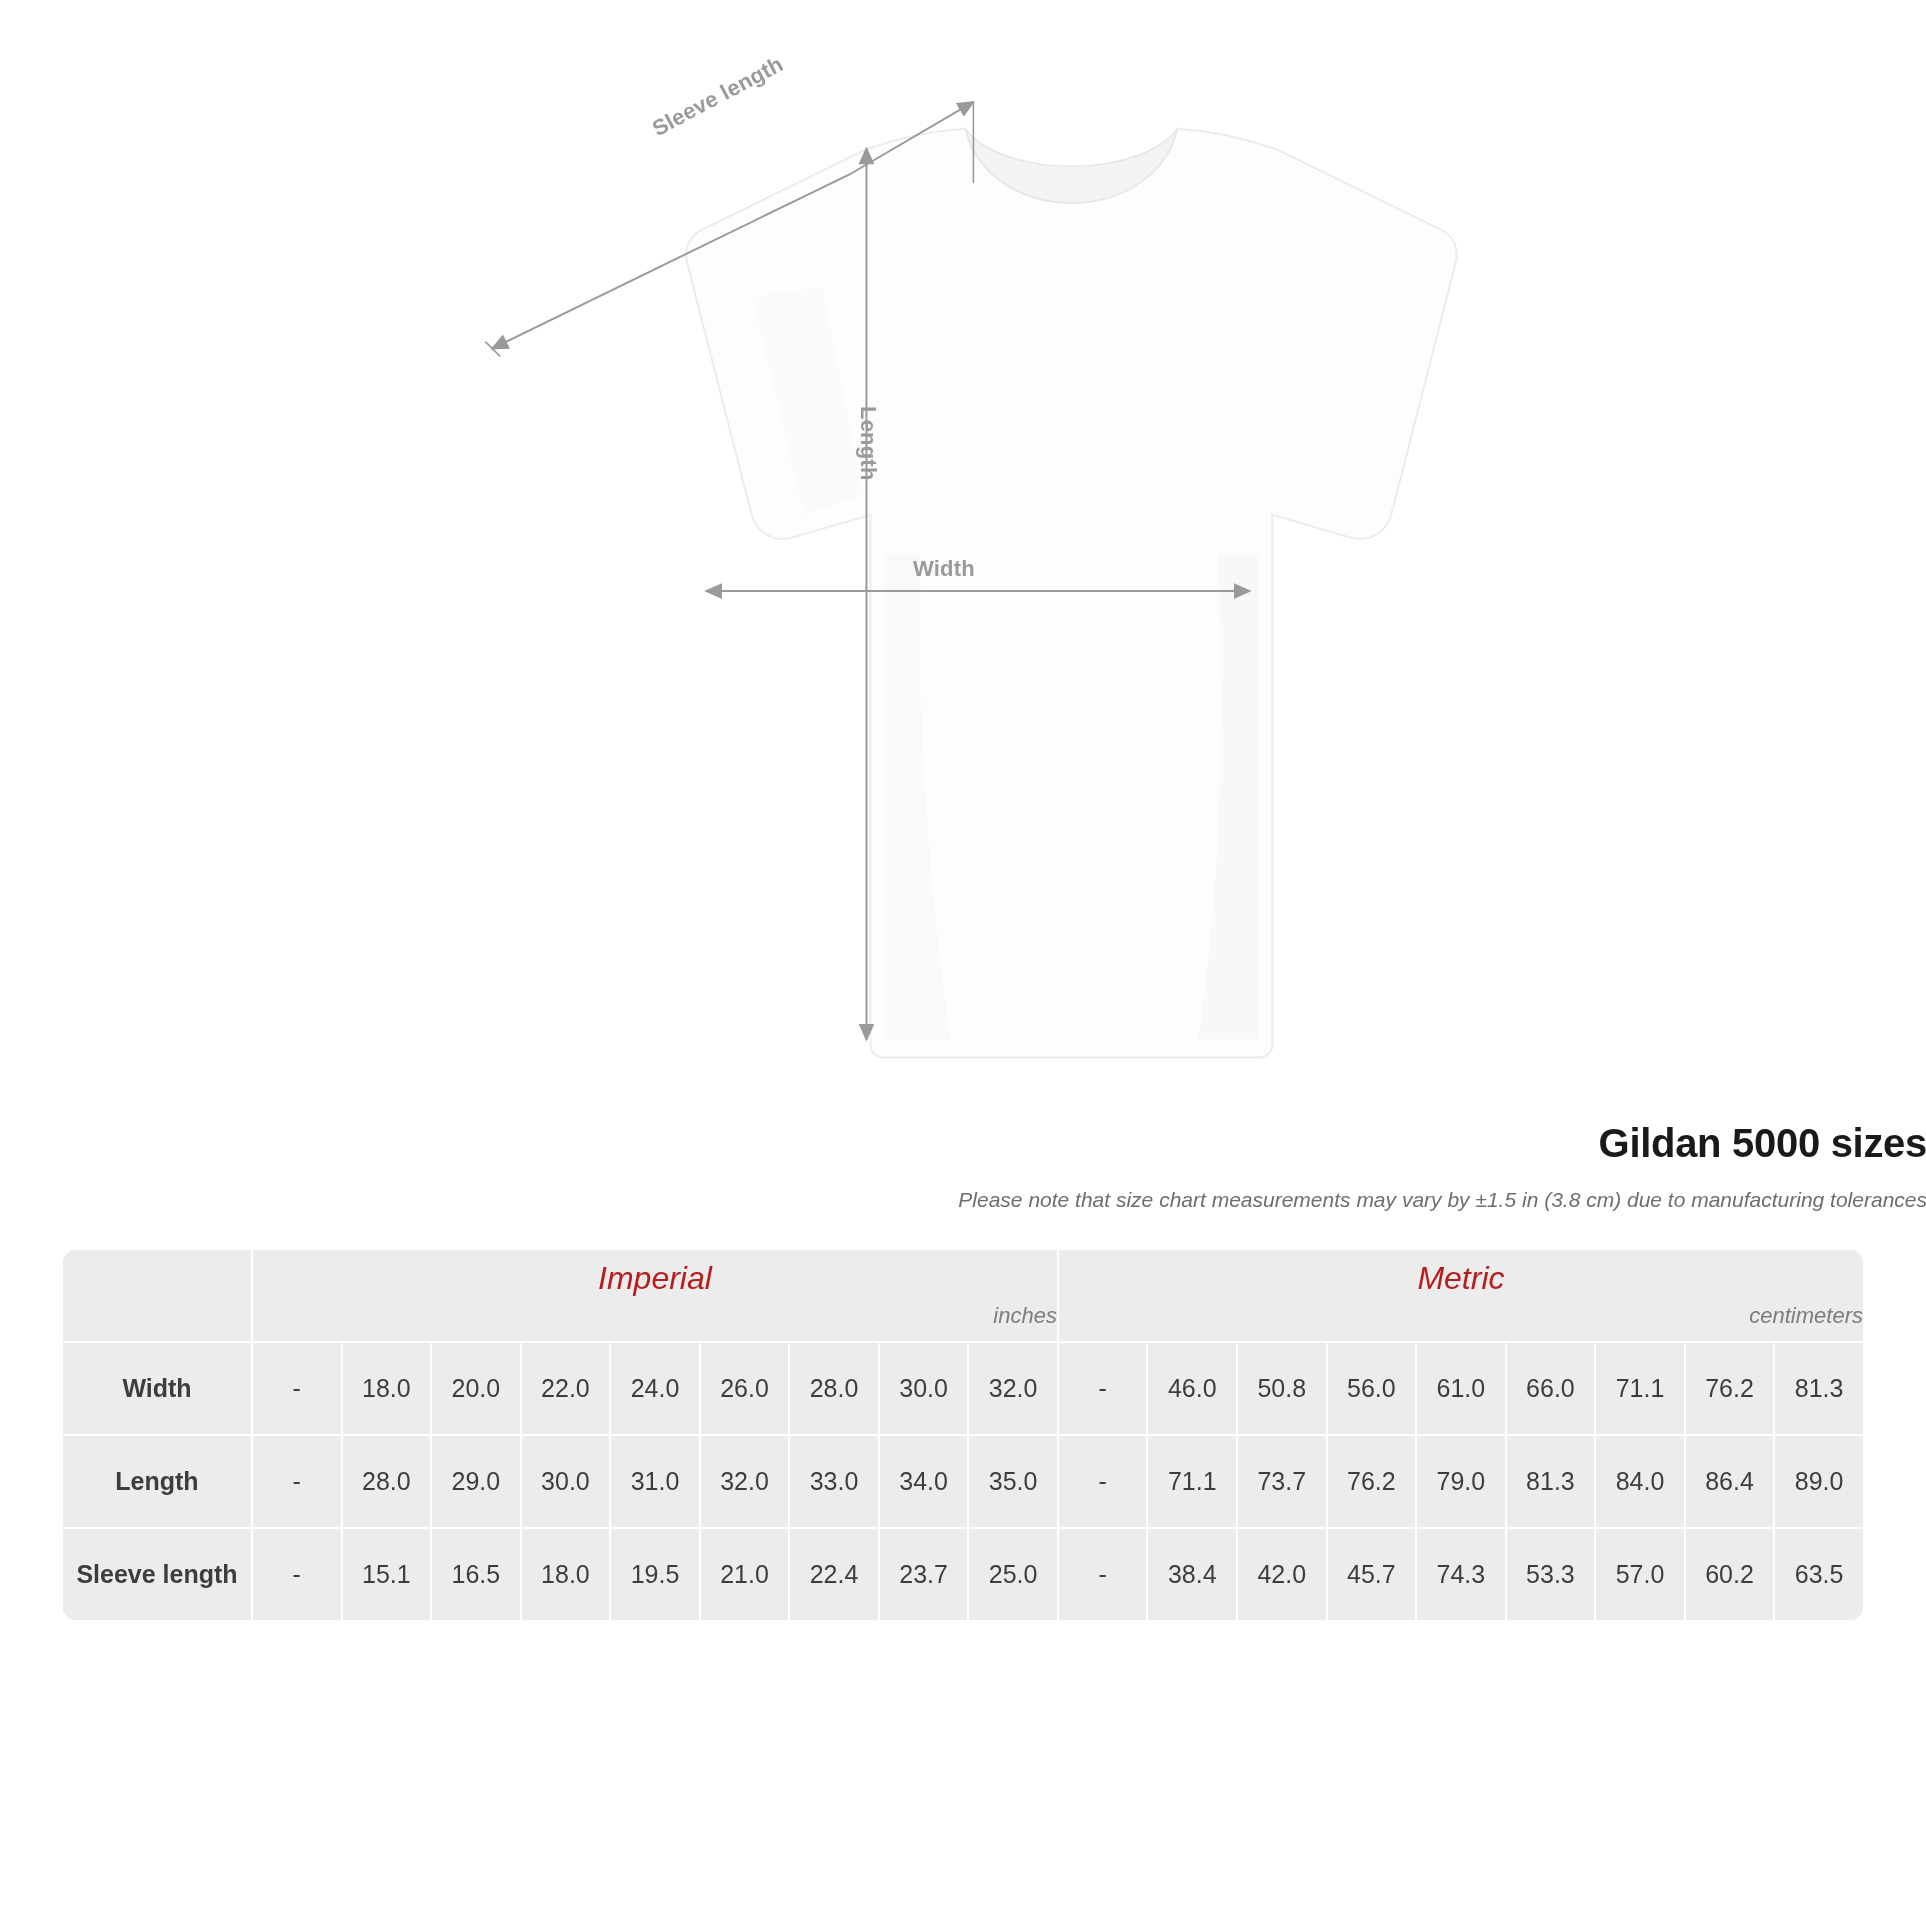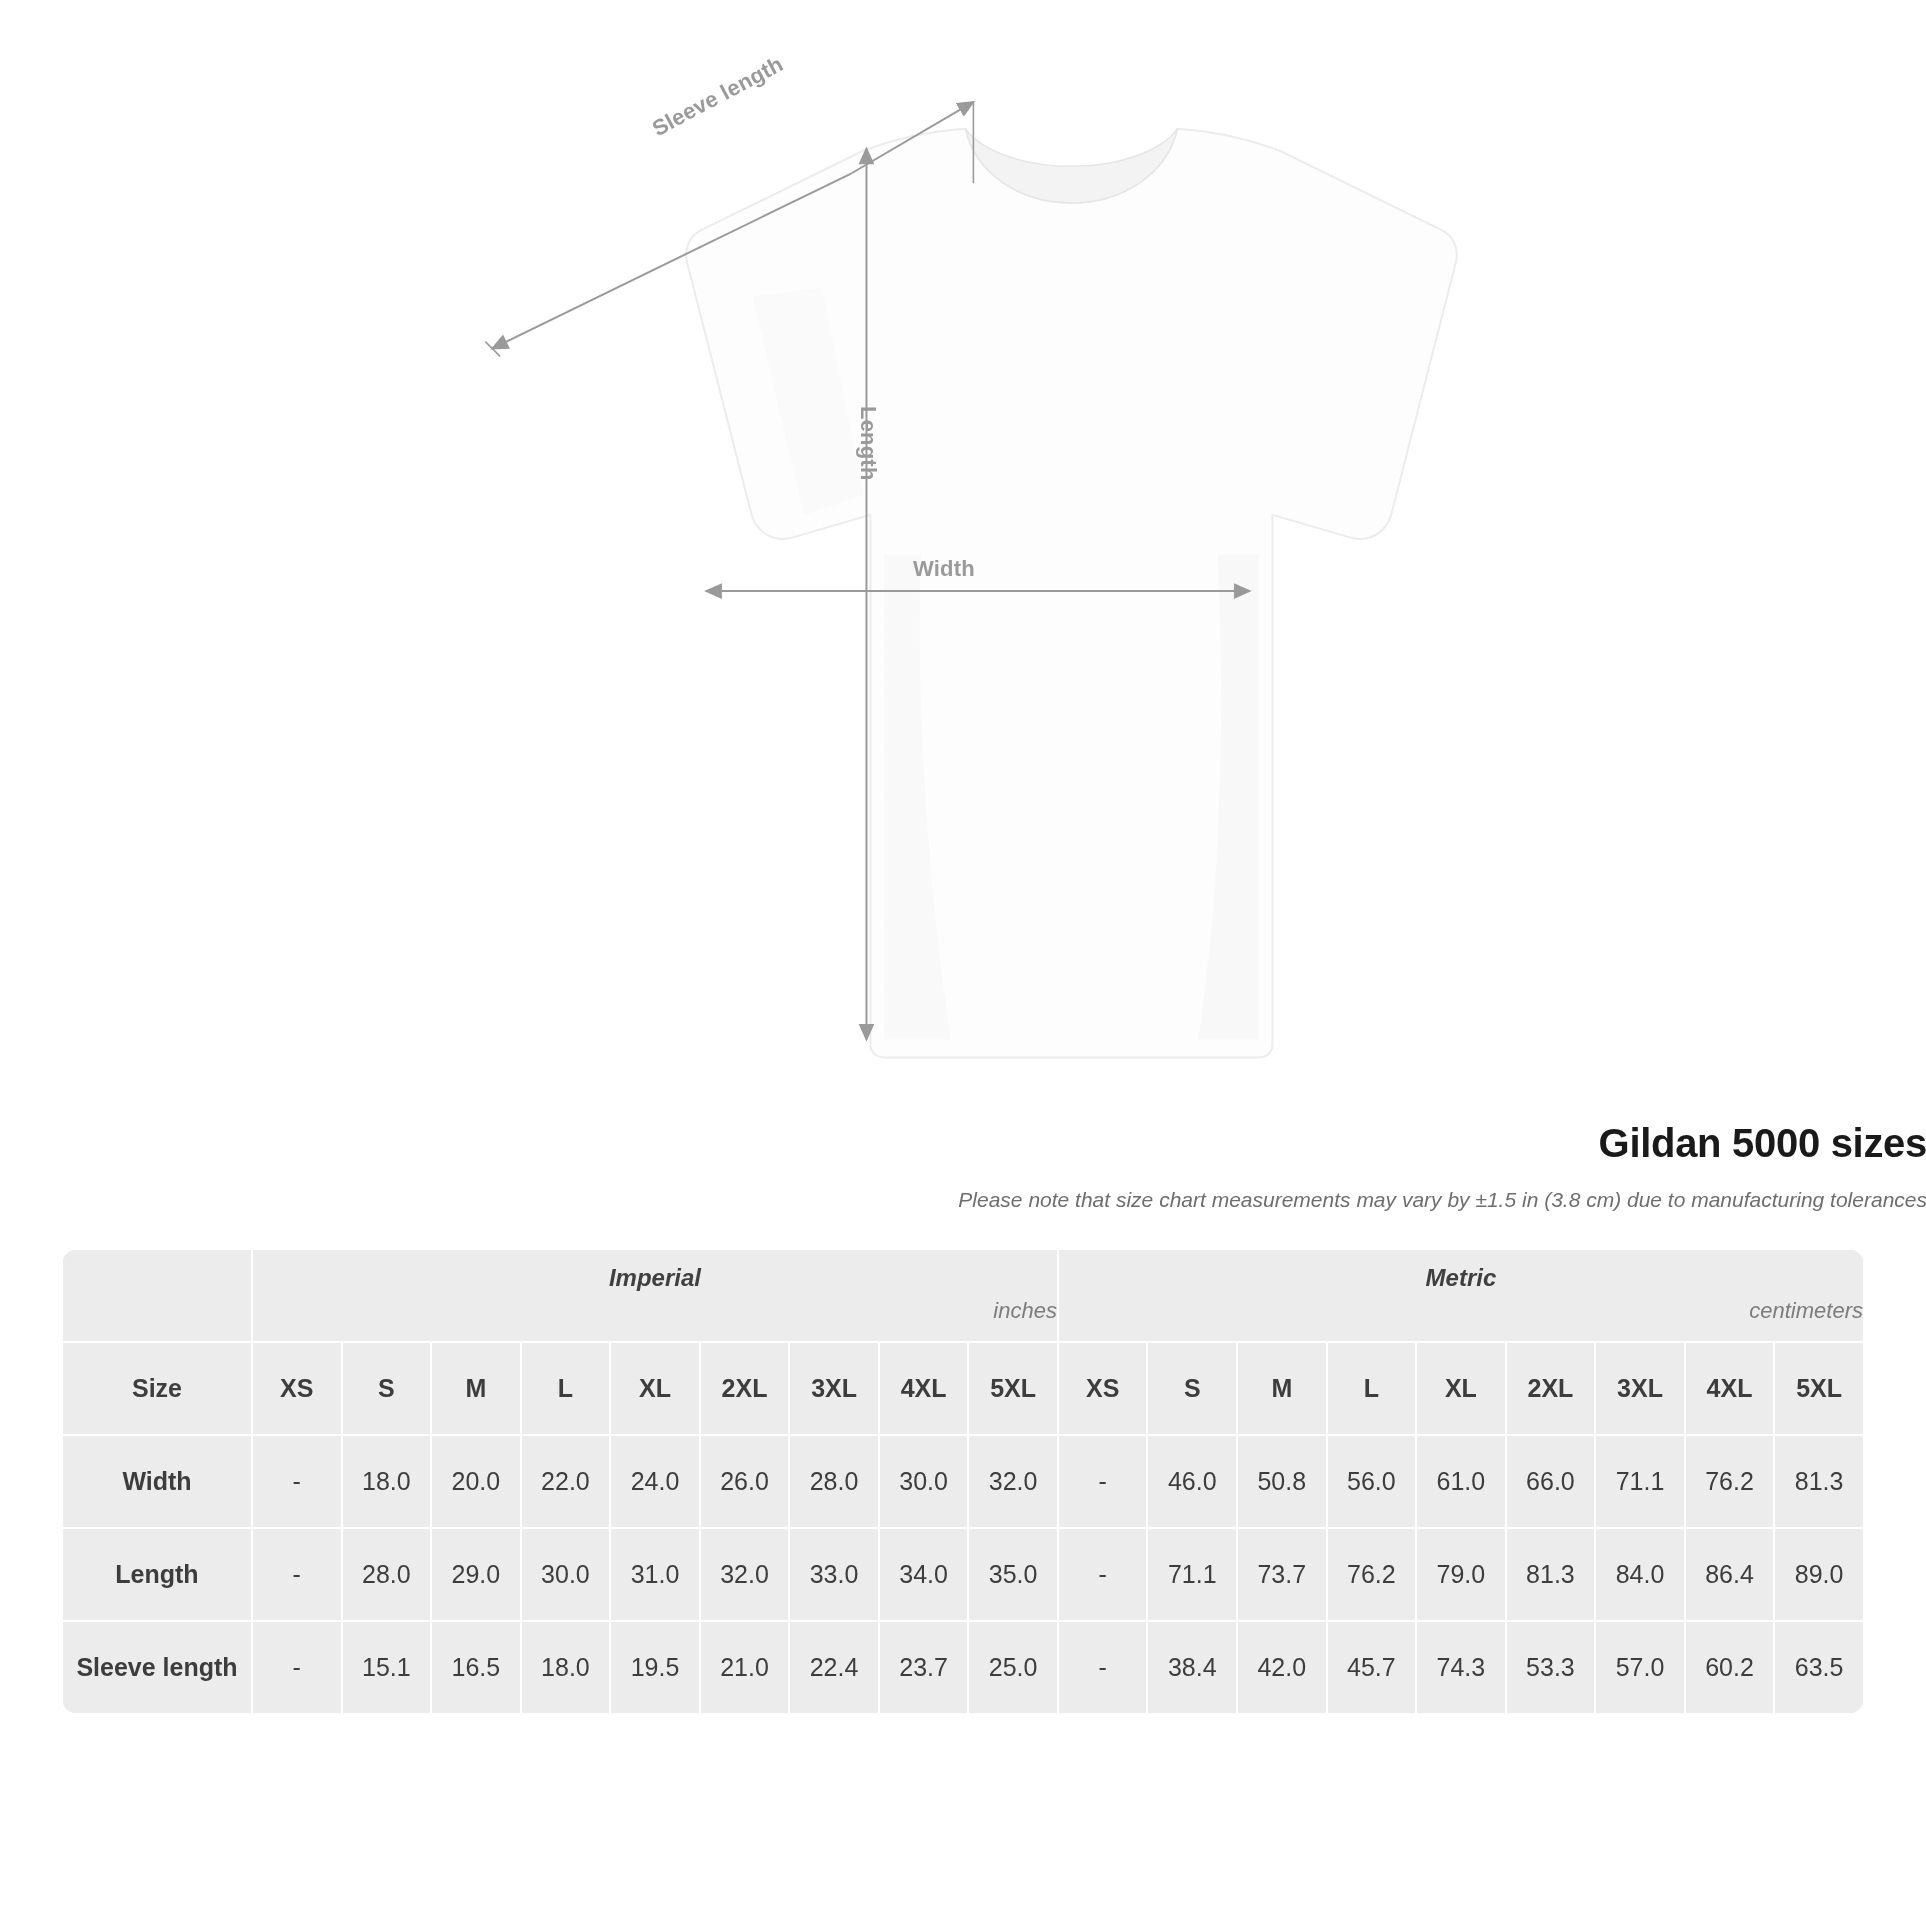--- a/index.html
+++ b/index.html
@@ -93,24 +93,24 @@
   
   table.size-table tr:first-child td:first-child { border-top-left-radius: 16px; }
   table.size-table tr:first-child td:last-child  { border-top-right-radius: 16px; }
   table.size-table tr:last-child  td:first-child { border-bottom-left-radius: 16px; }
   table.size-table tr:last-child  td:last-child  { border-bottom-right-radius: 16px; }
 
   .unit-cell {
     height: 149px;
   }
   .unit-name {
-    font-size: 24px;
+    font-size: 32px;
     font-style: italic;
-    font-weight: bold;
-    color: #404040;
+    font-weight: normal;
+    color: #b91c1c;
     line-height: 1.25;
   }
   .unit-sub {
     font-size: 22px;
     font-style: italic;
     color: #7d7d7d;
     line-height: 1.6;
     text-align: right;
   }
 
@@ -207,41 +207,20 @@
         <td class="unit-cell" colspan="9">
           <div class="unit-name">Imperial</div>
           <div class="unit-sub">inches</div>
         </td>
         <td class="unit-cell" colspan="9">
           <div class="unit-name">Metric</div>
           <div class="unit-sub">centimeters</div>
         </td>
       </tr>
 
-      <tr>
-        <td class="first-col col-head">Size</td>
-        <td class="col-head">XS</td>
-        <td class="col-head">S</td>
-        <td class="col-head">M</td>
-        <td class="col-head">L</td>
-        <td class="col-head">XL</td>
-        <td class="col-head">2XL</td>
-        <td class="col-head">3XL</td>
-        <td class="col-head">4XL</td>
-        <td class="col-head">5XL</td>
-        <td class="col-head">XS</td>
-        <td class="col-head">S</td>
-        <td class="col-head">M</td>
-        <td class="col-head">L</td>
-        <td class="col-head">XL</td>
-        <td class="col-head">2XL</td>
-        <td class="col-head">3XL</td>
-        <td class="col-head">4XL</td>
-        <td class="col-head">5XL</td>
-      </tr>
 
       <tr>
         <td class="label-col row-head">Width</td>
         <td class="data-cell">-</td>
         <td class="data-cell">18.0</td>
         <td class="data-cell">20.0</td>
         <td class="data-cell">22.0</td>
         <td class="data-cell">24.0</td>
         <td class="data-cell">26.0</td>
         <td class="data-cell">28.0</td>

